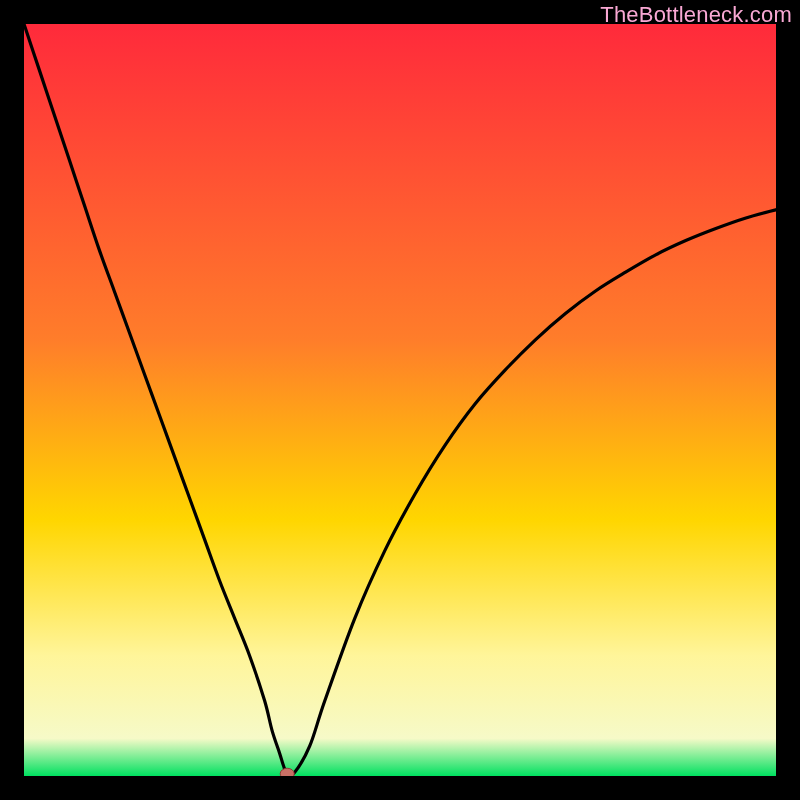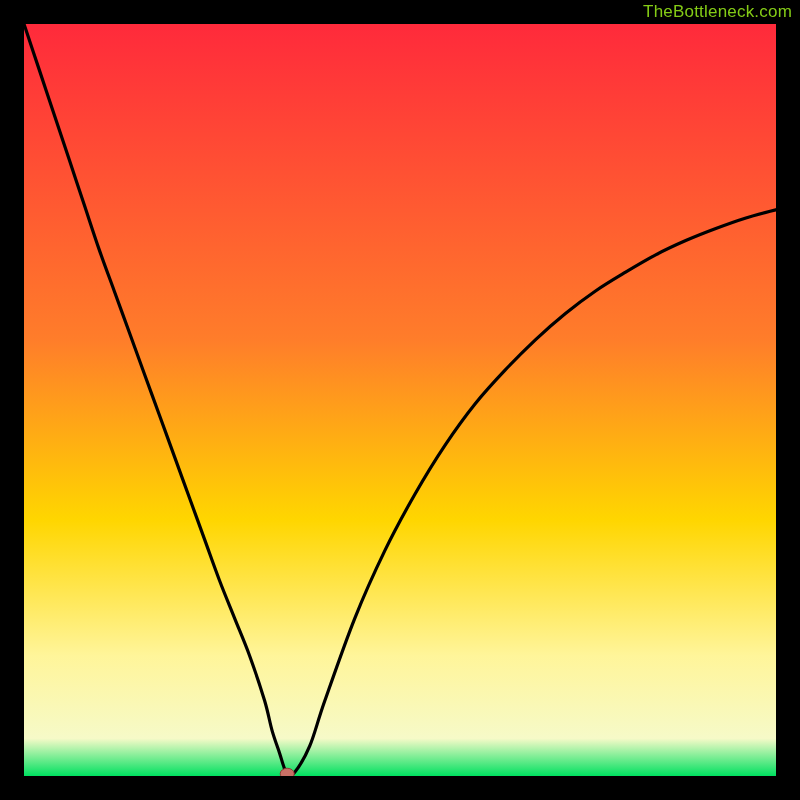--- a/index.html
+++ b/index.html
@@ -23,22 +23,22 @@
     position: absolute;
     left: 0;
     top: 0;
     width: 752px;
     height: 752px;
   }
   .watermark {
     position: absolute;
     top: 2px;
     right: 8px;
-    color: #84cc16;
-    font-size: 17px;
+    color: #f9a8d4;
+    font-size: 22px;
     font-weight: 500;
     letter-spacing: 0.2px;
     font-family: Arial, Helvetica, sans-serif;
   }
   svg { display: block; }
 </style>
 </head>
 <body>
 
 <div class="frame">

